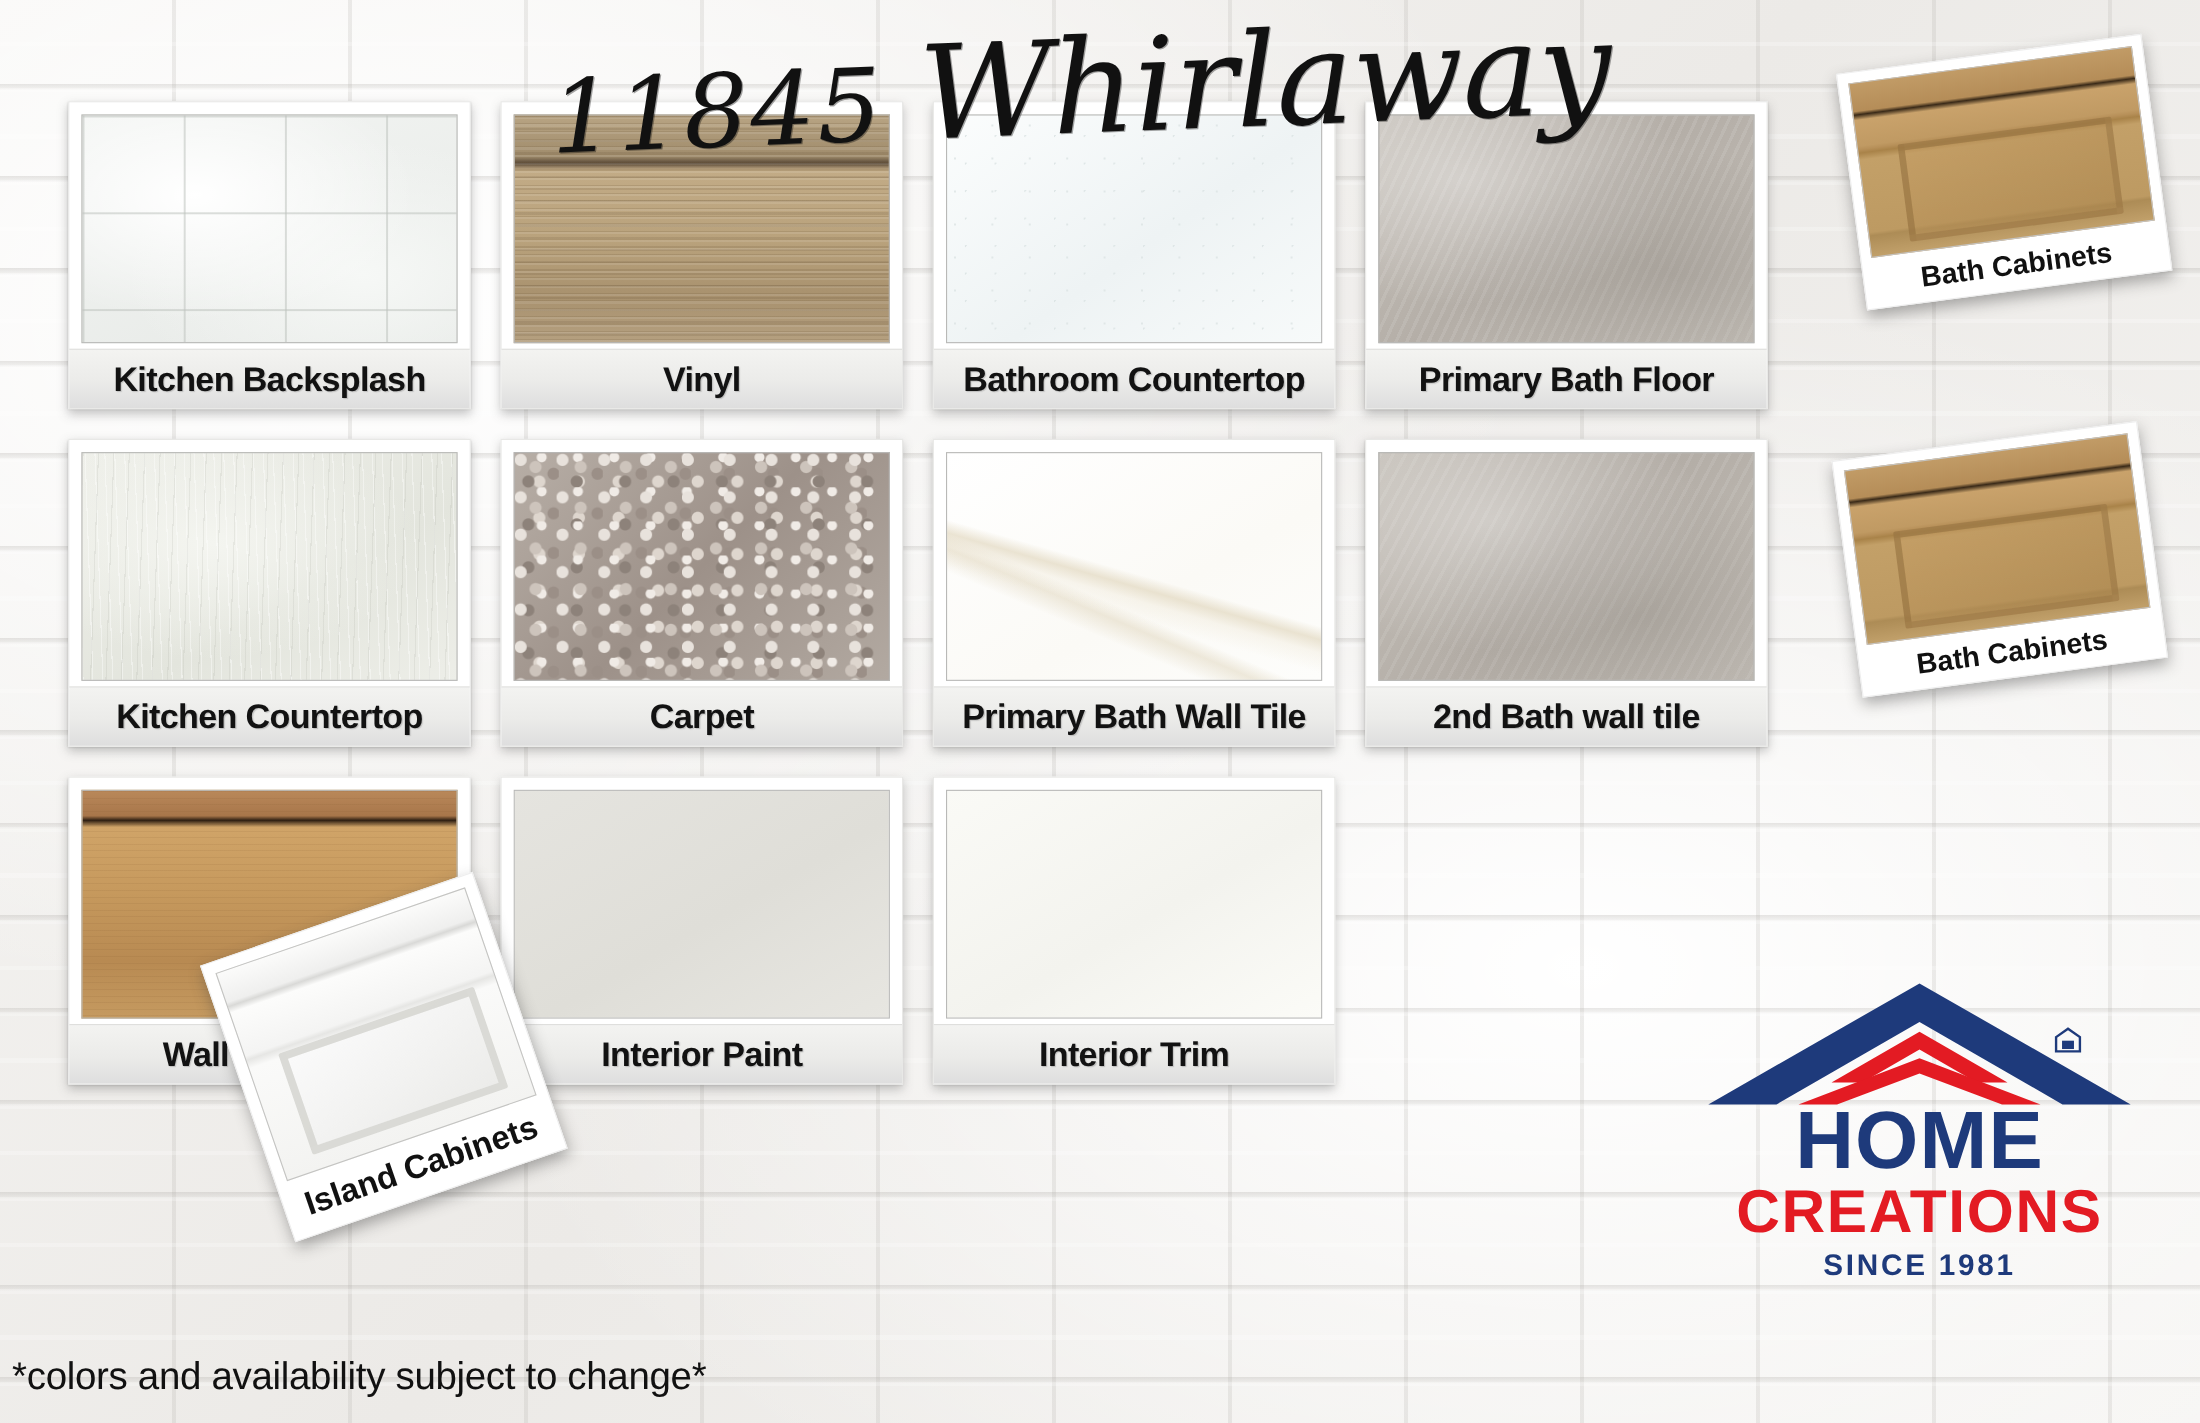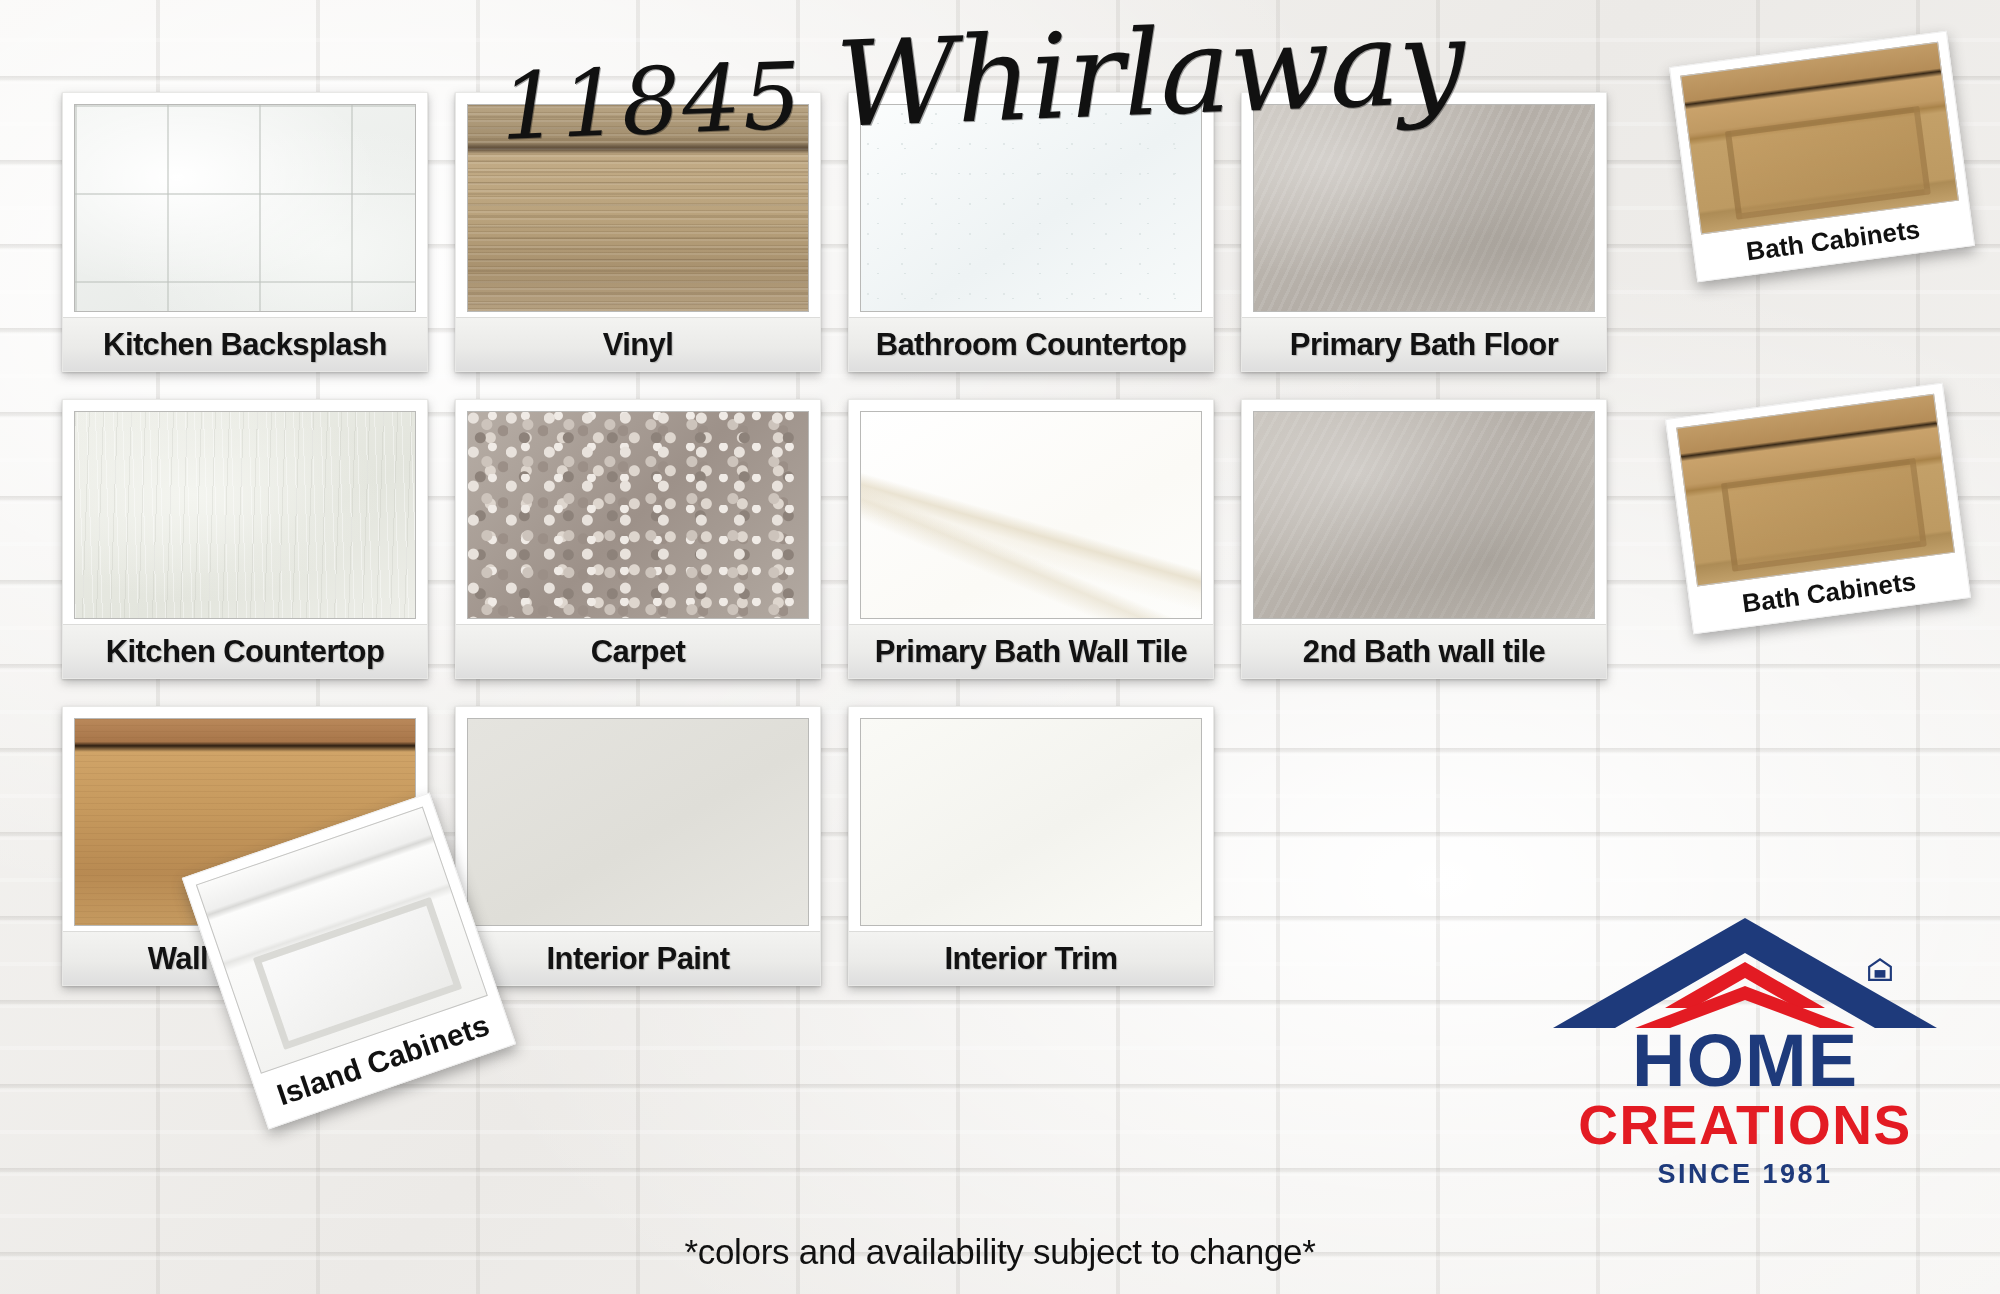--- a/index.html
+++ b/index.html
@@ -307,34 +307,34 @@
     letter-spacing: 0px;
     z-index: 35;
     white-space: nowrap;
   }
 
   
   .disclaimer {
     position: absolute;
     left: 0; right: 0;
     top: 1232px;
-    text-align: center;
     font-family: "Liberation Sans", sans-serif;
     font-size: 35px;
     font-weight: 400;
     color: #111;
     z-index: 35;
     letter-spacing: -0.3px;
+    padding-left: 11px;
   }
 
   
   .logo {
     position: absolute;
     left: 1545px;
-    top: 912px;
+    top: 888px;
     width: 400px;
     height: 270px;
     z-index: 35;
     text-align: center;
   }
   .logo .roof { position: relative; width: 400px; height: 118px; }
   .logo .roof svg { display: block; }
   .logo .home {
     font-family: "Liberation Sans", sans-serif;
     font-weight: 700;

